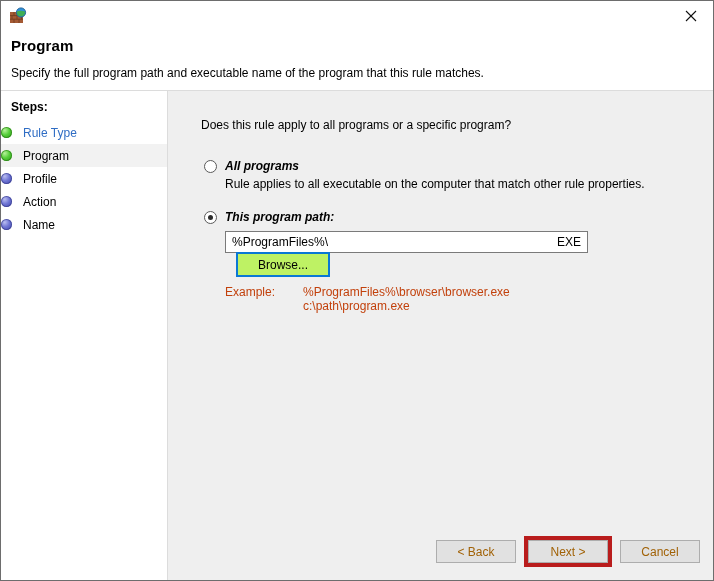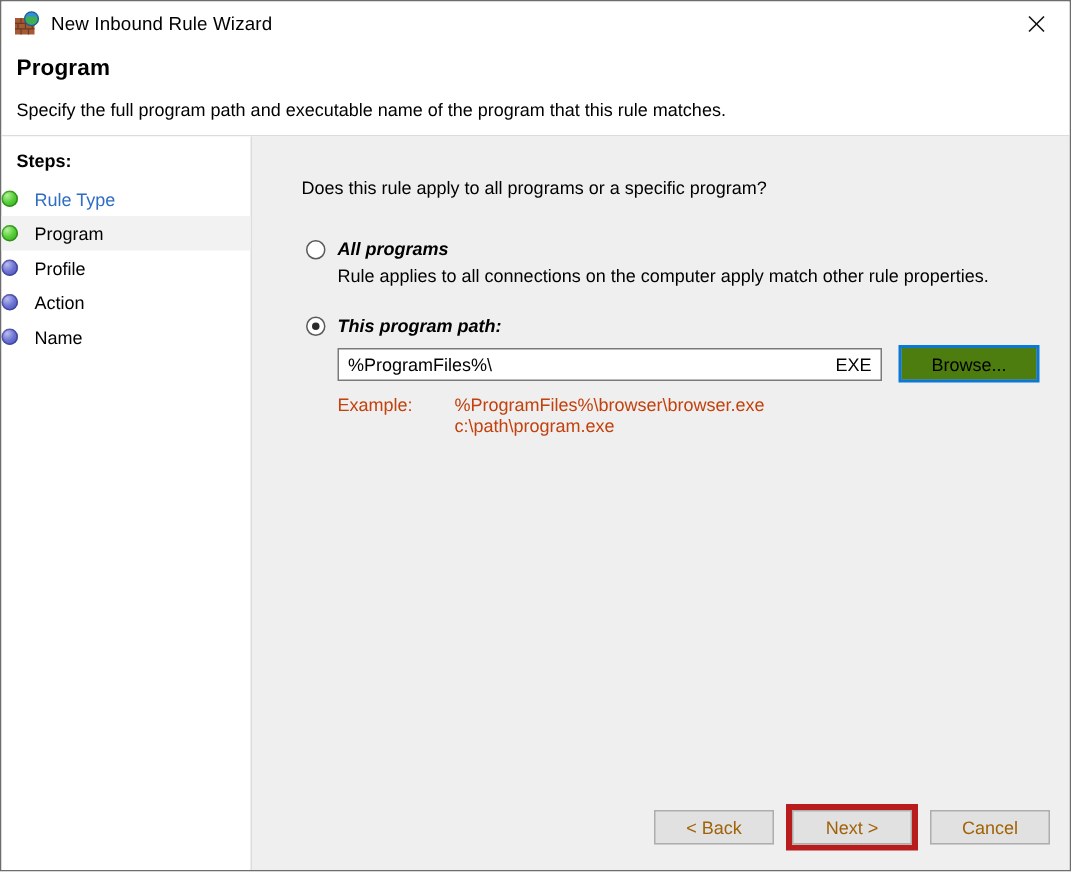--- a/index.html
+++ b/index.html
@@ -177,42 +177,43 @@
   }
   .opt-desc {
     font-size: 12px;
     color: #000000;
     margin: 4px 0 0 21px;
   }
 
   
   .path-row {
     display: flex;
-    align-items: flex-end;
+    align-items: flex-start;
     margin: 7px 0 0 21px;
+    flex-direction: column;
   }
   .path-input {
     width: 363px;
     height: 22px;
     box-sizing: border-box;
     border: 1px solid #7a7a7a;
     background: #ffffff;
     display: flex;
     align-items: center;
     padding: 0 6px;
     font-size: 12px;
     color: #000000;
   }
   .path-input .val { flex: 1 1 auto; }
   .path-input .suffix { flex: 0 0 auto; }
   .browse-btn {
     margin-left: 12px;
     width: 92px; height: 23px;
     box-sizing: border-box;
-    background: #4d7c0f;
+    background: #bef264;
     border: 1px solid #adadad;
     outline: 2px solid #0a78d4;
     outline-offset: -1px;
     font-size: 12px;
     color: #000000;
     display: flex;
     align-items: center;
     justify-content: center;
     cursor: default;
   }
@@ -277,21 +278,20 @@
             <line x1="12.5" y1="8.6" x2="12.5" y2="12.2"></line>
             <line x1="5" y1="12.2" x2="5" y2="16"></line>
             <line x1="10" y1="12.2" x2="10" y2="16"></line>
           </g>
           <circle cx="12" cy="5.5" r="4.6" fill="#2f8fd8"></circle>
           <path d="M7.7 4.6 Q11 3 16.3 4.6 Q16.6 6.4 15 8.6 Q11.6 10.6 8.2 8.4 Z" fill="#3fae55"></path>
           <circle cx="12" cy="5.5" r="4.6" fill="none" stroke="#1d5f93" stroke-width="0.9"></circle>
         </g>
       </svg>
     </span>
-    <span class="title-text">New Inbound Rule Wizard</span>
     <span class="win-close">
       <svg width="12" height="12" viewBox="0 0 12 12">
         <line x1="1" y1="1" x2="11" y2="11" stroke="#111" stroke-width="1.1"></line>
         <line x1="11" y1="1" x2="1" y2="11" stroke="#111" stroke-width="1.1"></line>
       </svg>
     </span>
   </div>
 
   <div id="header">
     <div class="hdr-title">Program</div>
@@ -331,21 +331,21 @@
 
     <div id="main">
 
       <div class="question">Does this rule apply to all programs or a specific program?</div>
 
       <div class="opt" id="opt-all">
         <div class="opt-head">
           <span class="radio"></span>
           <span class="opt-title">All programs</span>
         </div>
-        <div class="opt-desc">Rule applies to all connections on the computer apply match other rule properties.</div>
+        <div class="opt-desc">Rule applies to all executable on the computer that match other rule properties.</div>
       </div>
 
       <div class="opt" id="opt-path">
         <div class="opt-head">
           <span class="radio checked"></span>
           <span class="opt-title">This program path:</span>
         </div>
 
         <div class="path-row">
           <div class="path-input">

